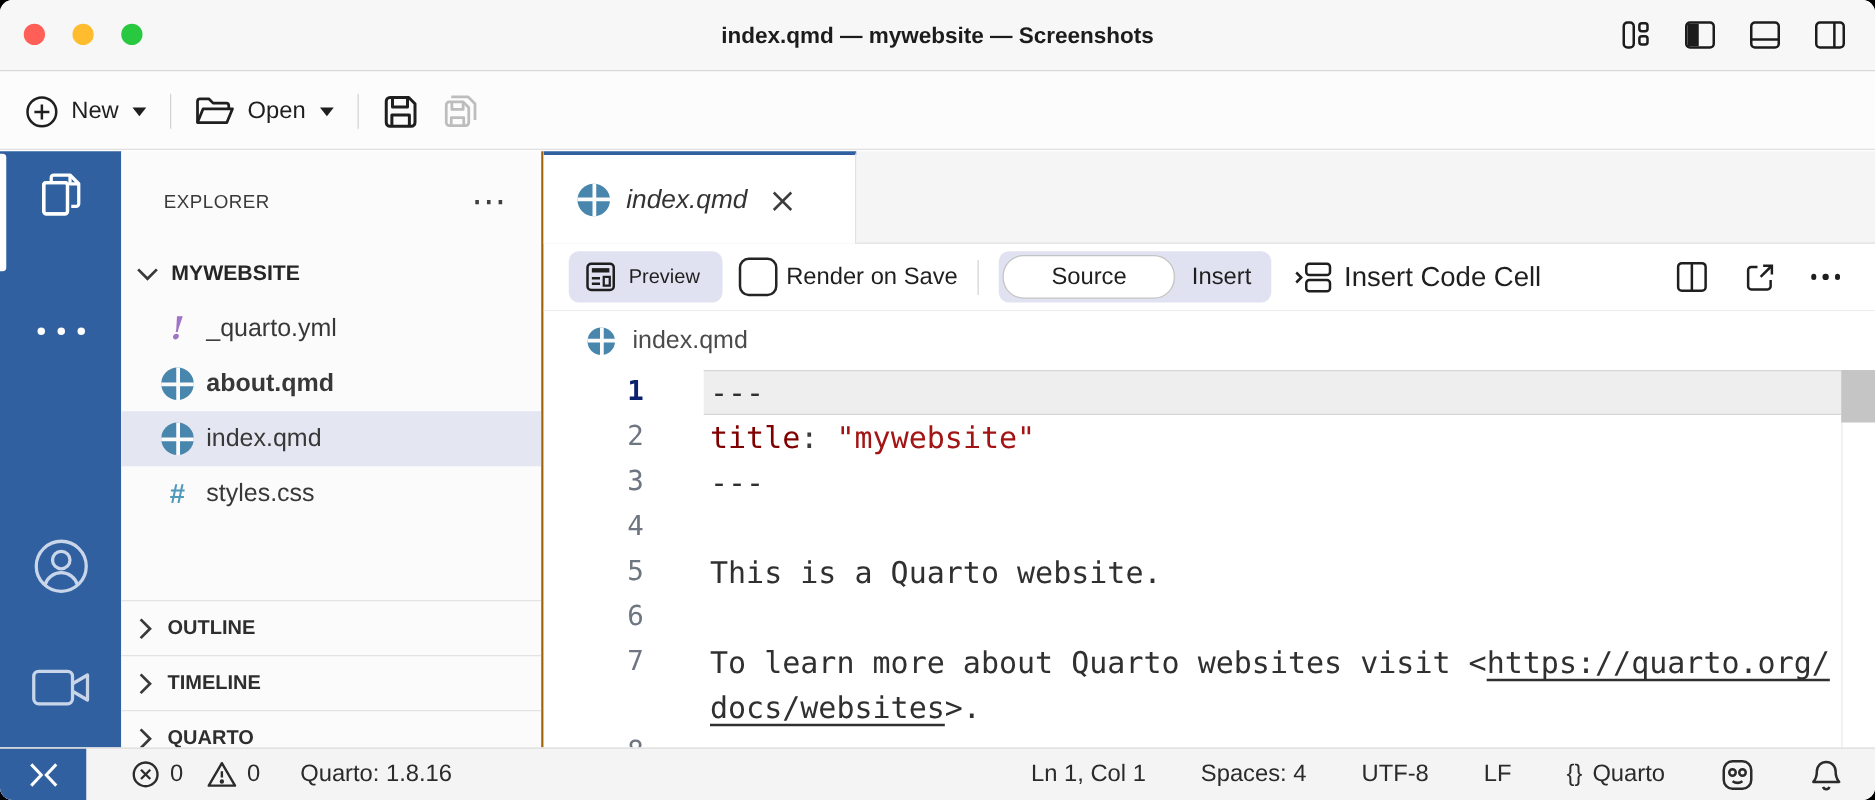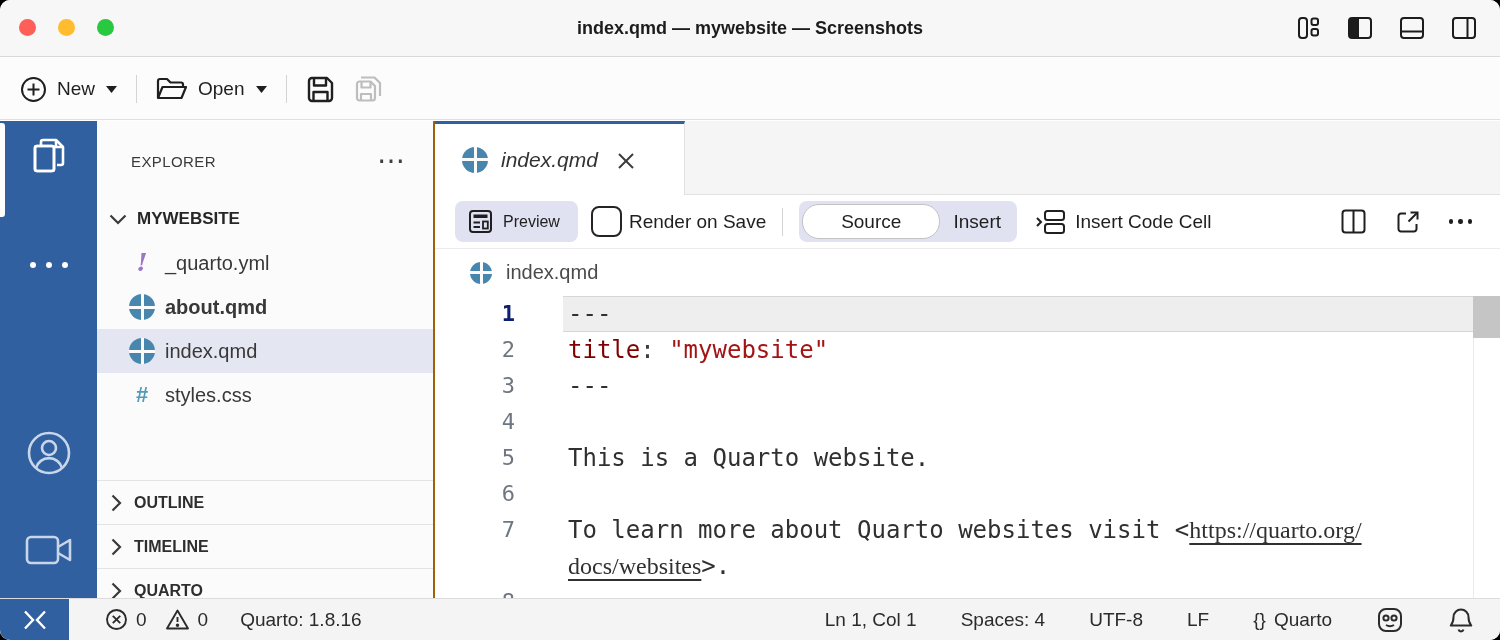--- a/index.html
+++ b/index.html
@@ -73,38 +73,38 @@
   .pill{height:41px;border-radius:8px;background:#e0e2f1;display:flex;align-items:center;}
   .preview-btn{padding:0 18px 0 13px;gap:10px;}
   .checkbox{width:31px;height:31px;border:2.5px solid #242424;border-radius:8px;background:#fff;margin-left:13px;}
   .ros-label{margin-left:7px;font-size:19px;color:#1f1f1f;}
   .actionbar .vsep{margin:0 16px;}
   .toggle{padding:3px;gap:0;}
   .seg{height:35px;display:flex;align-items:center;justify-content:center;font-size:19px;color:#1f1f1f;border-radius:17px;}
   .seg.on{width:138px;background:#fff;border:1px solid #c3c3c3;}
   .seg.off{width:74px;}
   .icc{display:flex;align-items:center;gap:8px;margin-left:18px;}
-  .icc-label{font-size:19px;color:#1f1f1f;}
+  .icc-label{font-size:22px;color:#1f1f1f;}
   .ab-right{margin-left:auto;display:flex;align-items:center;gap:27px;padding-right:8px;}
   .dots3{display:flex;gap:5px;}
   .dots3 i{width:4.5px;height:4.5px;border-radius:50%;background:#1f1f1f;}
   .breadcrumb{height:47px;flex:none;display:flex;align-items:center;background:#fff;}
   .breadcrumb .qicon{margin-left:35px;}
   .bc-label{margin-left:14px;font-size:20px;color:#4b4b4b;}
   
   .code{position:relative;flex:1;overflow:hidden;background:#fff;font-family:"DejaVu Sans Mono",monospace;}
   .cl{position:absolute;left:0;right:0;height:36px;}
   .cl .ln{position:absolute;left:0;top:0;width:80px;height:36px;line-height:36px;text-align:right;font-size:22px;color:#6e7681;}
   .cl .ln.active{color:#0B216F;font-weight:700;}
   .cl .ct{position:absolute;left:133px;top:0;height:36px;line-height:36px;font-size:24px;color:#303030;white-space:pre;}
   .line-hl{position:absolute;left:128px;right:27px;top:0;height:36px;background:#eeeeee;border-top:1px solid #d6d6d6;border-bottom:1px solid #d6d6d6;}
   .tok-key{color:#800000;}
   .tok-punct{color:#3b3b3b;}
   .tok-str{color:#A31515;}
-  .tok-link{text-decoration:underline;text-underline-offset:5px;text-decoration-thickness:1.5px;font-family:Liberation Serif, serif;}
+  .tok-link{text-decoration:underline;text-underline-offset:5px;text-decoration-thickness:1.5px;}
   .scroll-track{position:absolute;top:0;right:0;width:27px;bottom:0;border-left:1px solid #eaeaea;}
   .scroll-thumb{position:absolute;top:0;right:0;width:27px;height:42px;background:#c5c5c5;}
   
   .statusbar{position:absolute;left:0;right:0;bottom:0;height:42px;background:#f4f4f4;border-top:1px solid #dcdcdc;display:flex;align-items:center;font-size:19px;color:#2b2b2b;}
   .remote{width:69px;height:42px;background:#30609F;display:flex;align-items:center;justify-content:center;flex:none;}
   .problems{display:flex;align-items:center;gap:8px;margin-left:36px;}
   .problems .cnt{margin-right:10px;}
   .st-item{display:flex;align-items:center;gap:8px;}
   .quarto-ver{margin-left:22px;}
   .st-right{margin-left:auto;display:flex;align-items:center;gap:44px;padding-right:26px;}

